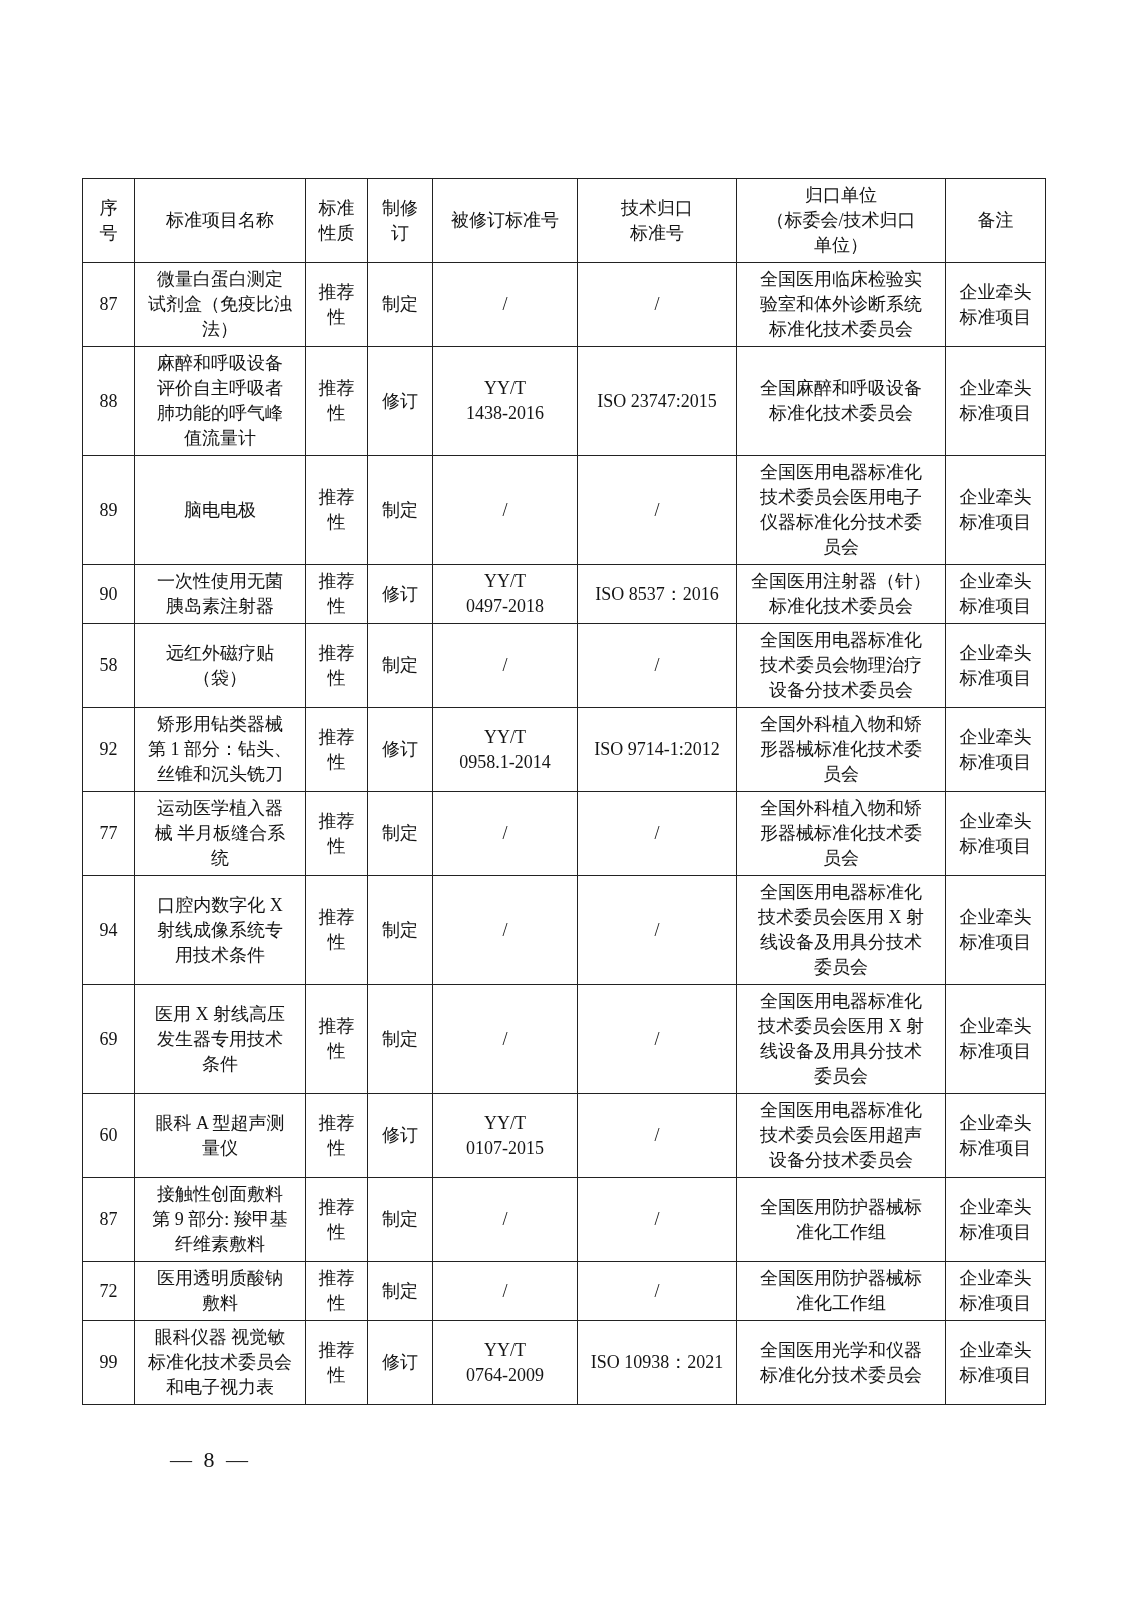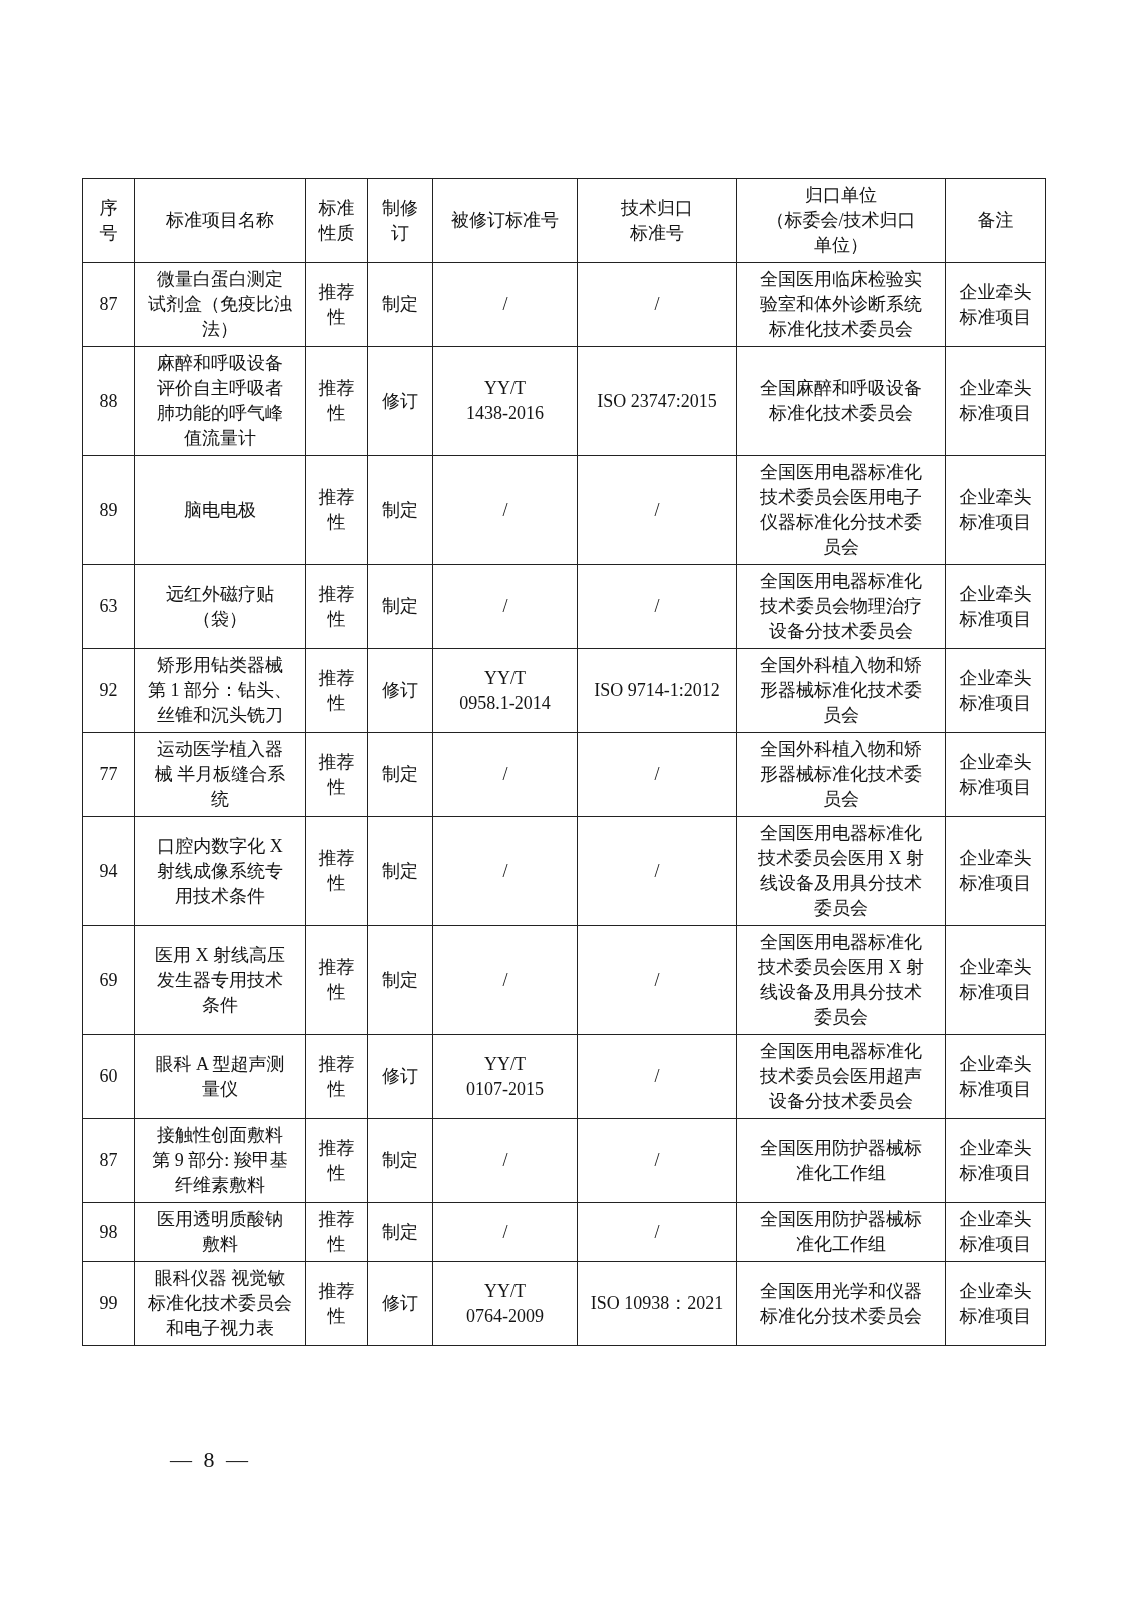--- a/index.html
+++ b/index.html
@@ -121,21 +121,36 @@
       <td>/</td>
       <td>/</td>
       <td>全国医用电器标准化
 技术委员会医用电子
 仪器标准化分技术委
 员会</td>
       <td>企业牵头
 标准项目</td>
     </tr>
     <tr>
-      <td>63</td>
+      <td>90</td>
+      <td>一次性使用无菌
+胰岛素注射器</td>
+      <td>推荐
+性</td>
+      <td>修订</td>
+      <td>YY/T
+0497-2018</td>
+      <td>ISO 8537：2016</td>
+      <td>全国医用注射器（针）
+标准化技术委员会</td>
+      <td>企业牵头
+标准项目</td>
+    </tr>
+    <tr>
+      <td>58</td>
       <td>远红外磁疗贴
 （袋）</td>
       <td>推荐
 性</td>
       <td>制定</td>
       <td>/</td>
       <td>/</td>
       <td>全国医用电器标准化
 技术委员会物理治疗
 设备分技术委员会</td>
@@ -234,21 +249,21 @@
 性</td>
       <td>制定</td>
       <td>/</td>
       <td>/</td>
       <td>全国医用防护器械标
 准化工作组</td>
       <td>企业牵头
 标准项目</td>
     </tr>
     <tr>
-      <td>98</td>
+      <td>72</td>
       <td>医用透明质酸钠
 敷料</td>
       <td>推荐
 性</td>
       <td>制定</td>
       <td>/</td>
       <td>/</td>
       <td>全国医用防护器械标
 准化工作组</td>
       <td>企业牵头

